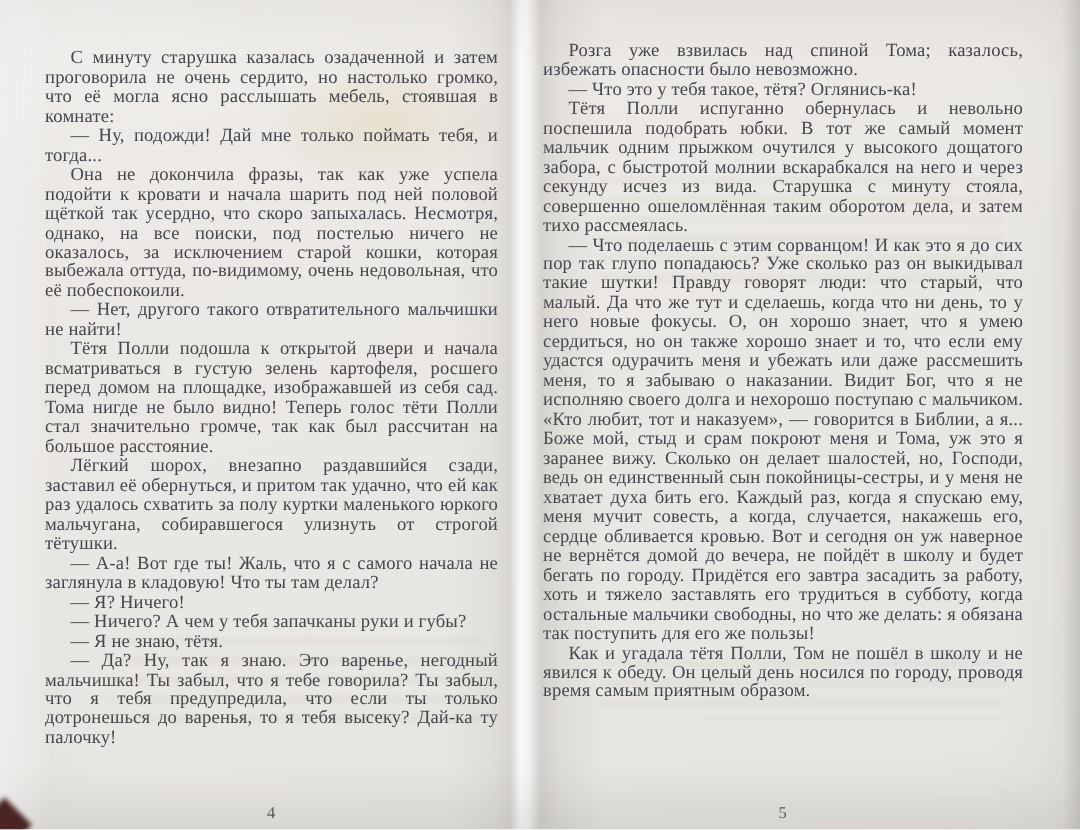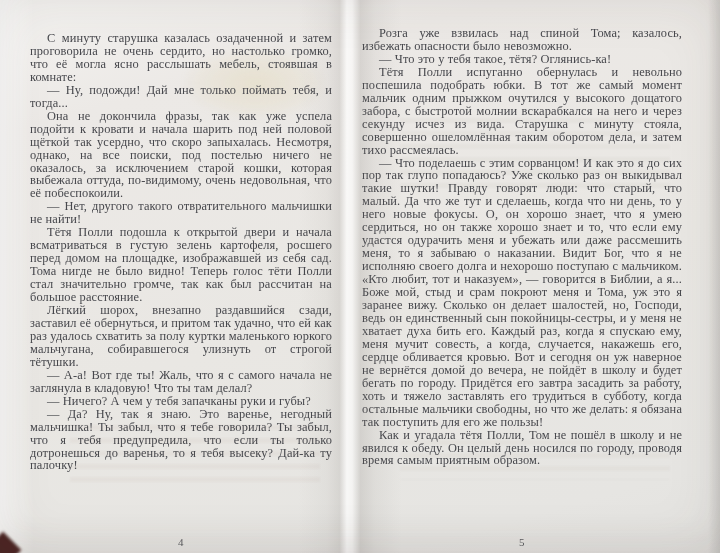--- a/index.html
+++ b/index.html
@@ -105,21 +105,23 @@
   <div class="ghost ghost-lines-c"></div>
 
   <div class="text-col text-col-left">
       <p class="para">С минуту старушка казалась озадаченной и затем проговорила не очень сердито, но настолько громко, что её могла ясно расслышать мебель, стоявшая в комнате:</p>
       <p class="para">— Ну, подожди! Дай мне только поймать тебя, и тогда...</p>
       <p class="para">Она не докончила фразы, так как уже успела подойти к кровати и начала шарить под ней половой щёткой так усердно, что скоро запыхалась. Несмотря, однако, на все поиски, под постелью ничего не оказалось, за исключением старой кошки, которая выбежала оттуда, по-видимому, очень недовольная, что её побеспокоили.</p>
       <p class="para">— Нет, другого такого отвратительного мальчишки не найти!</p>
       <p class="para">Тётя Полли подошла к открытой двери и начала всматриваться в густую зелень картофеля, росшего перед домом на площадке, изображавшей из себя сад. Тома нигде не было видно! Теперь голос тёти Полли стал значительно громче, так как был рассчитан на большое расстояние.</p>
       <p class="para">Лёгкий шорох, внезапно раздавшийся сзади, заставил её обернуться, и притом так удачно, что ей как раз удалось схватить за полу куртки маленького юркого мальчугана, собиравшегося улизнуть от строгой тётушки.</p>
       <p class="para">— А-а! Вот где ты! Жаль, что я с самого начала не заглянула в кладовую! Что ты там делал?</p>
+      <p class="para">— Я? Ничего!</p>
       <p class="para">— Ничего? А чем у тебя запачканы руки и губы?</p>
+      <p class="para">— Я не знаю, тётя.</p>
       <p class="para">— Да? Ну, так я знаю. Это варенье, негодный мальчишка! Ты забыл, что я тебе говорила? Ты забыл, что я тебя предупредила, что если ты только дотронешься до варенья, то я тебя высеку? Дай-ка ту палочку!</p>
     </div>
   <div class="page-number page-number-left">4</div>
 
   <div class="text-col text-col-right">
       <p class="para">Розга уже взвилась над спиной Тома; казалось, избежать опасности было невозможно.</p>
       <p class="para">— Что это у тебя такое, тётя? Оглянись-ка!</p>
       <p class="para">Тётя Полли испуганно обернулась и невольно поспешила подобрать юбки. В тот же самый момент мальчик одним прыжком очутился у высокого дощатого забора, с быстротой молнии вскарабкался на него и через секунду исчез из вида. Старушка с минуту стояла, совершенно ошеломлённая таким оборотом дела, и затем тихо рассмеялась.</p>
       <p class="para">— Что поделаешь с этим сорванцом! И как это я до сих пор так глупо попадаюсь? Уже сколько раз он выкидывал такие шутки! Правду говорят люди: что старый, что малый. Да что же тут и сделаешь, когда что ни день, то у него новые фокусы. О, он хорошо знает, что я умею сердиться, но он также хорошо знает и то, что если ему удастся одурачить меня и убежать или даже рассмешить меня, то я забываю о наказании. Видит Бог, что я не исполняю своего долга и нехорошо поступаю с мальчиком. «Кто любит, тот и наказуем», — говорится в Библии, а я... Боже мой, стыд и срам покроют меня и Тома, уж это я заранее вижу. Сколько он делает шалостей, но, Господи, ведь он единственный сын покойницы-сестры, и у меня не хватает духа бить его. Каждый раз, когда я спускаю ему, меня мучит совесть, а когда, случается, накажешь его, сердце обливается кровью. Вот и сегодня он уж наверное не вернётся домой до вечера, не пойдёт в школу и будет бегать по городу. Придётся его завтра засадить за работу, хоть и тяжело заставлять его трудиться в субботу, когда остальные мальчики свободны, но что же делать: я обязана так поступить для его же пользы!</p>
       <p class="para">Как и угадала тётя Полли, Том не пошёл в школу и не явился к обеду. Он целый день носился по городу, проводя время самым приятным образом.</p>

